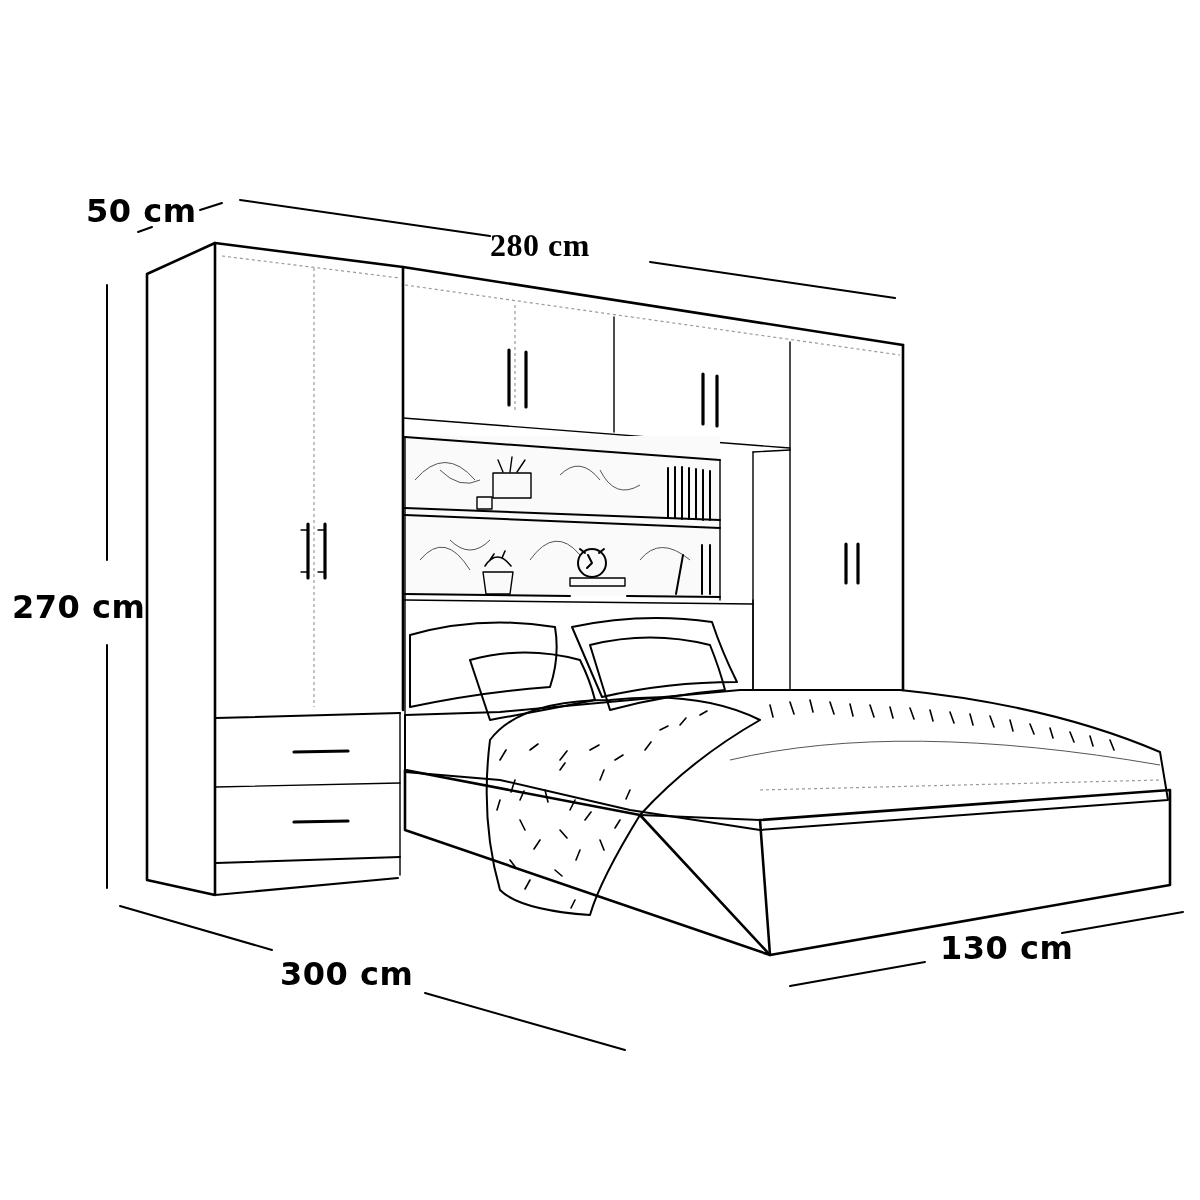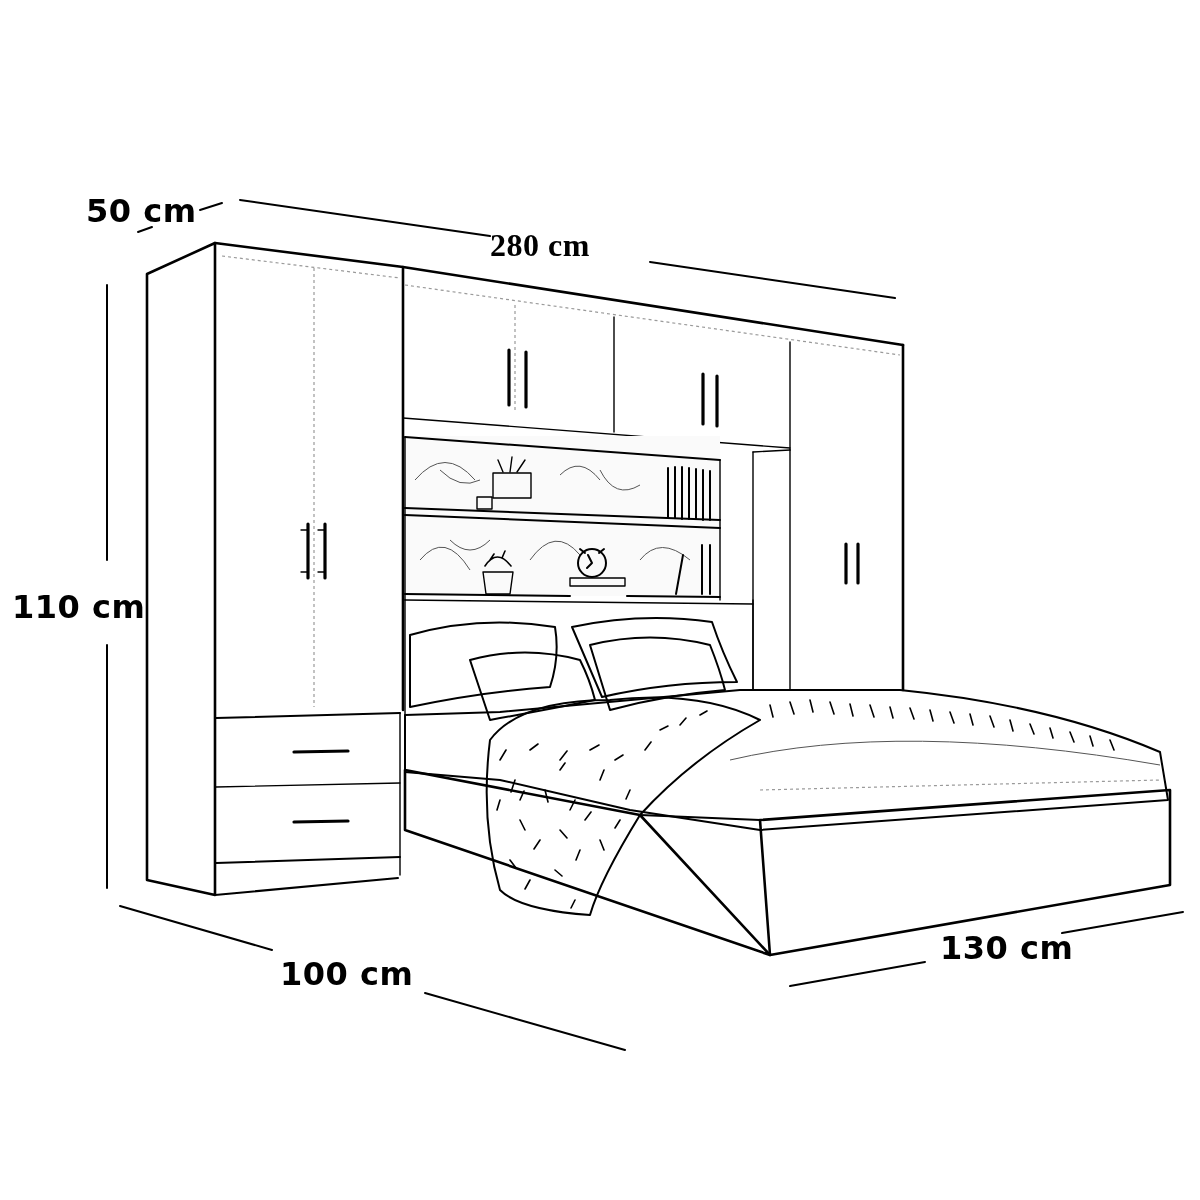--- a/index.html
+++ b/index.html
@@ -172,17 +172,17 @@
 
       <path class="pattern" d="M770,705 l3,12 M790,702 l4,12 M810,700 l3,12 M830,702 l4,12 M850,704 l3,12 M870,705 l4,12 M890,707 l3,11 M910,708 l4,11 M930,710 l3,11 M950,712 l4,11 M970,714 l3,11 M990,716 l4,11 M1010,720 l3,11 M1030,724 l4,10 M1050,728 l3,10 M1070,732 l4,10 M1090,736 l3,10 M1110,740 l4,10"></path>
       <path class="light" d="M730,760 Q900,720 1160,765"></path>
       <path class="faint" d="M760,790 L1160,780"></path>
     </g>
   </svg>
 
   
   <div class="dim-label" style="left:86px; top:195px;">50 cm</div>
   <div class="dim-label" style="left:490px; top:229px;font-family:Liberation Serif, serif;">280 cm</div>
-  <div class="dim-label" style="left:12px; top:591px;">110 cm</div>
-  <div class="dim-label" style="left:280px; top:958px;">100 cm</div>
+  <div class="dim-label" style="left:12px; top:591px;">270 cm</div>
+  <div class="dim-label" style="left:280px; top:958px;">300 cm</div>
   <div class="dim-label" style="left:940px; top:932px;">130 cm</div>
 
 </div>
 
 </body></html>

